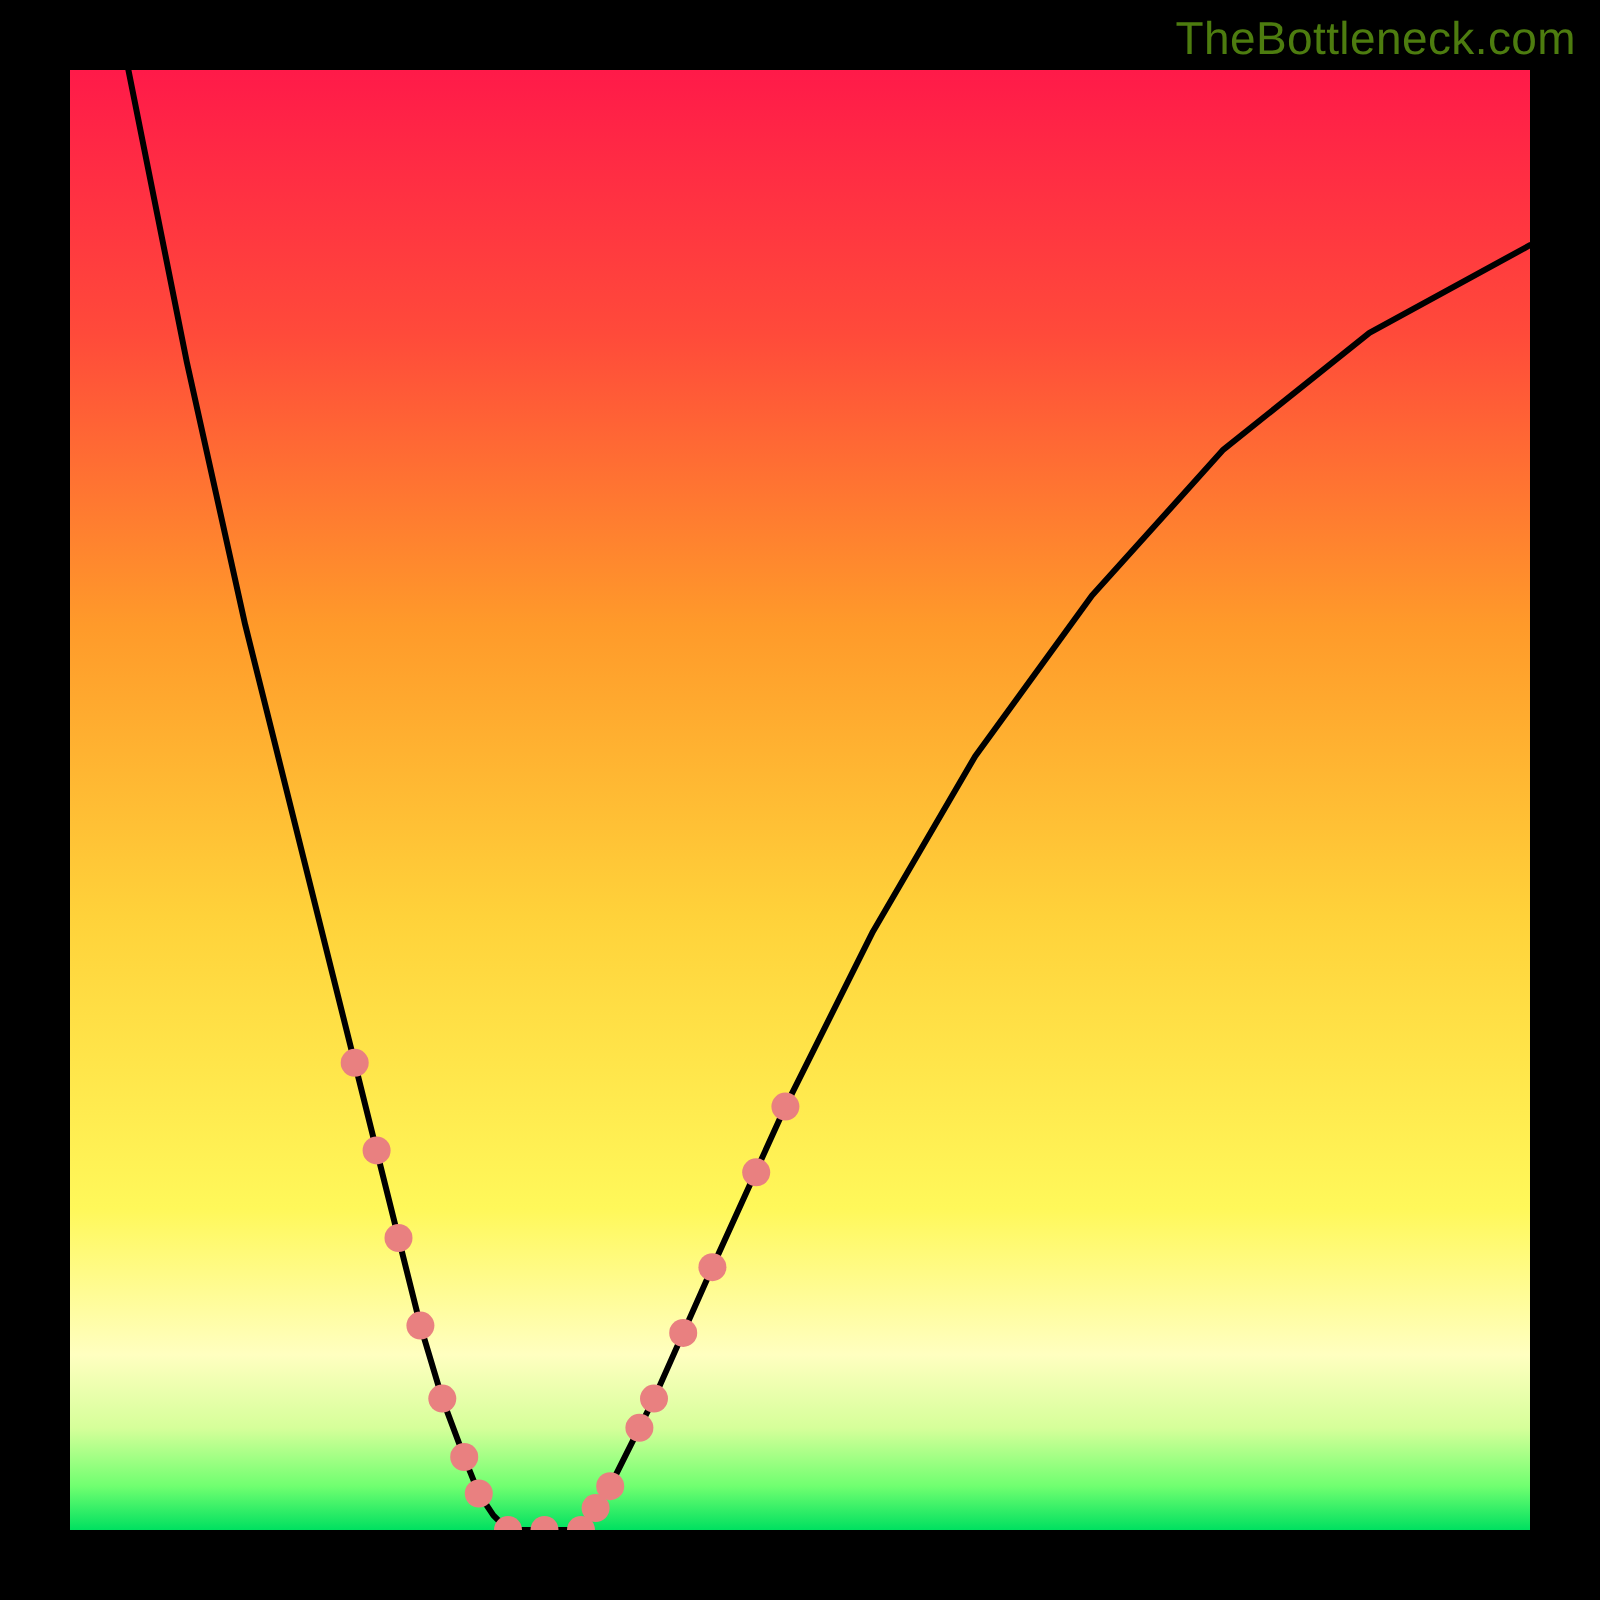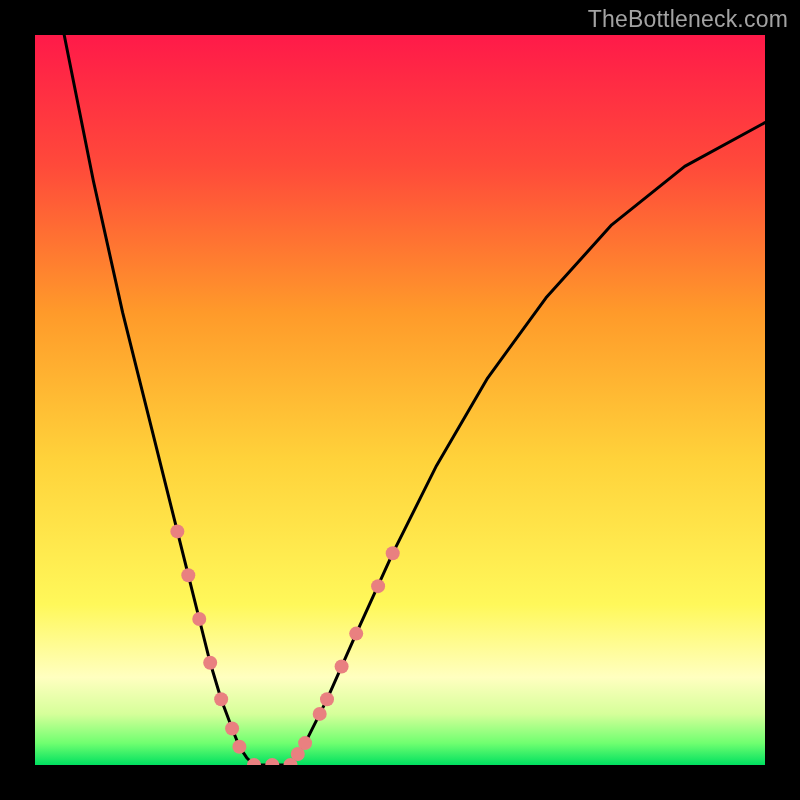--- a/index.html
+++ b/index.html
@@ -24,21 +24,21 @@
     left: 35px;
     top: 35px;
     width: 730px;
     height: 730px;
     
   }
   .watermark {
     position: absolute;
     top: 6px;
     right: 12px;
-    color: #a3a3a3;
+    color: #4d7c0f;
     font-size: 23px;
     font-weight: 400;
     letter-spacing: 0.2px;
     user-select: none;
   }
   svg { display: block; }
 </style>
 </head>
 <body>
 

